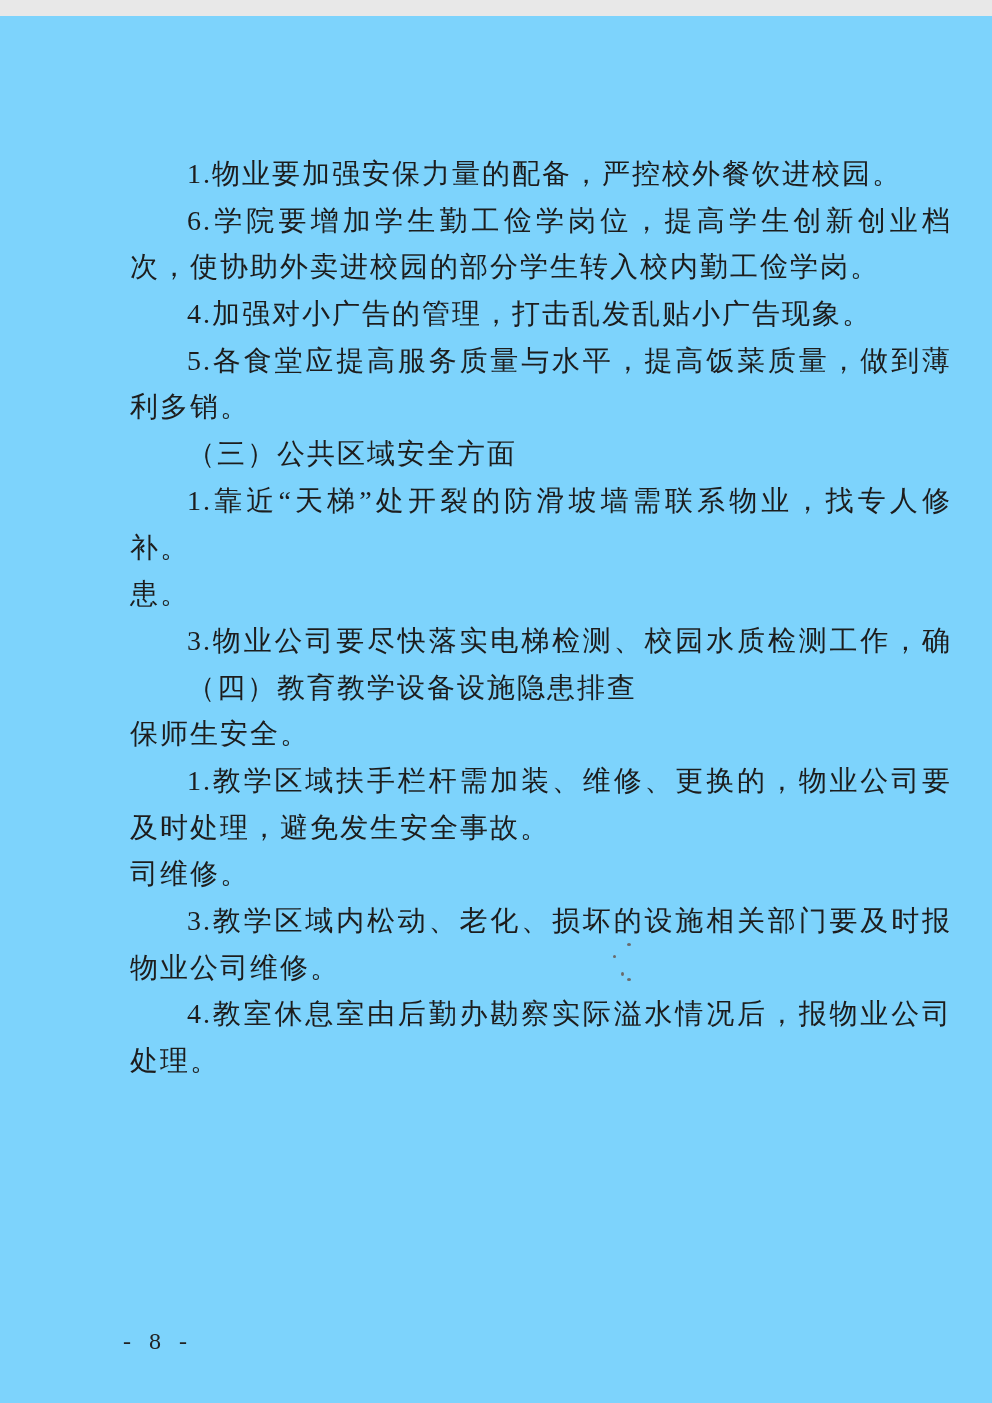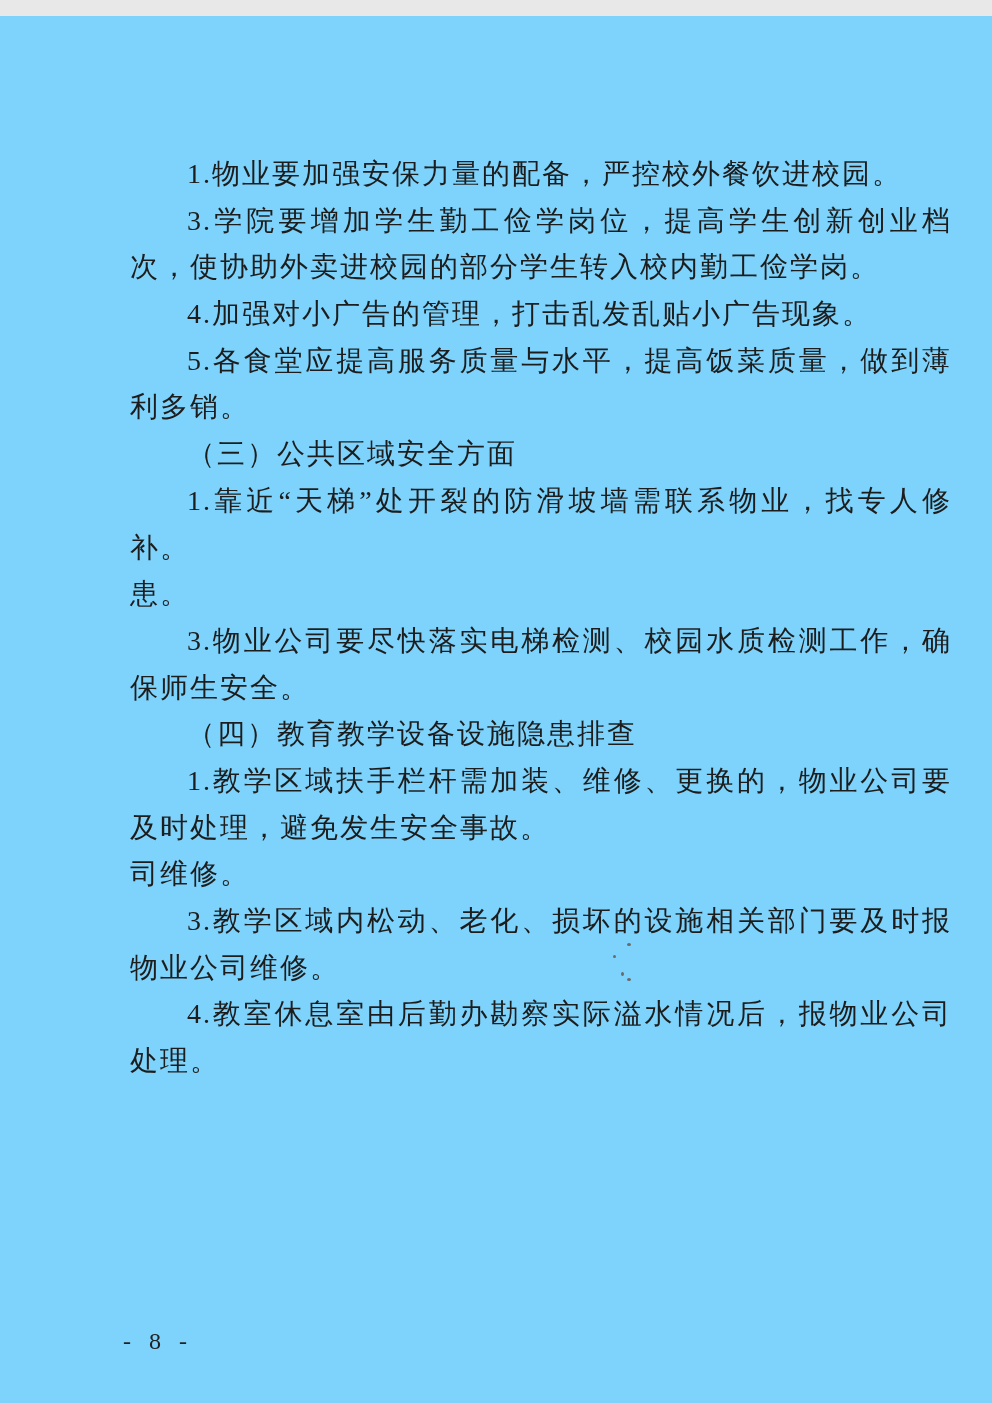--- a/index.html
+++ b/index.html
@@ -65,32 +65,32 @@
   .speck.s4 { left: 627px; top: 962px; width: 4px; height: 3px; }
 </style>
 </head>
 <body>
 
 <div class="page">
 
   <div class="content">
 
   <div class="doc-line indent">1.物业要加强安保力量的配备，严控校外餐饮进校园。</div>
-      <div class="doc-line indent fill">3.学院要增加学生勤工俭学岗位，提高学生创新创业档</div>
+      <div class="doc-line indent fill">6.学院要增加学生勤工俭学岗位，提高学生创新创业档</div>
       <div class="doc-line">次，使协助外卖进校园的部分学生转入校内勤工俭学岗。</div>
       <div class="doc-line indent">4.加强对小广告的管理，打击乱发乱贴小广告现象。</div>
       <div class="doc-line indent fill">5.各食堂应提高服务质量与水平，提高饭菜质量，做到薄</div>
       <div class="doc-line">利多销。</div>
       <div class="doc-line indent">（三）公共区域安全方面</div>
       <div class="doc-line indent fill">1.靠近“天梯”处开裂的防滑坡墙需联系物业，找专人修</div>
       <div class="doc-line">补。</div>
       <div class="doc-line">患。</div>
       <div class="doc-line indent fill">3.物业公司要尽快落实电梯检测、校园水质检测工作，确</div>
+      <div class="doc-line indent">（四）教育教学设备设施隐患排查</div>
       <div class="doc-line">保师生安全。</div>
-      <div class="doc-line indent">（四）教育教学设备设施隐患排查</div>
       <div class="doc-line indent fill">1.教学区域扶手栏杆需加装、维修、更换的，物业公司要</div>
       <div class="doc-line">及时处理，避免发生安全事故。</div>
       <div class="doc-line">司维修。</div>
       <div class="doc-line indent fill">3.教学区域内松动、老化、损坏的设施相关部门要及时报</div>
       <div class="doc-line">物业公司维修。</div>
       <div class="doc-line indent fill">4.教室休息室由后勤办勘察实际溢水情况后，报物业公司</div>
       <div class="doc-line">处理。</div>
     </div>
 
   <div class="speck s1"></div>

